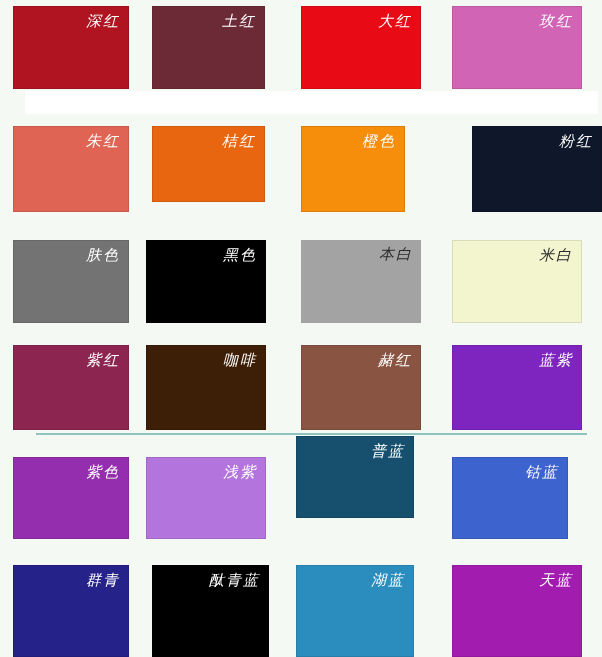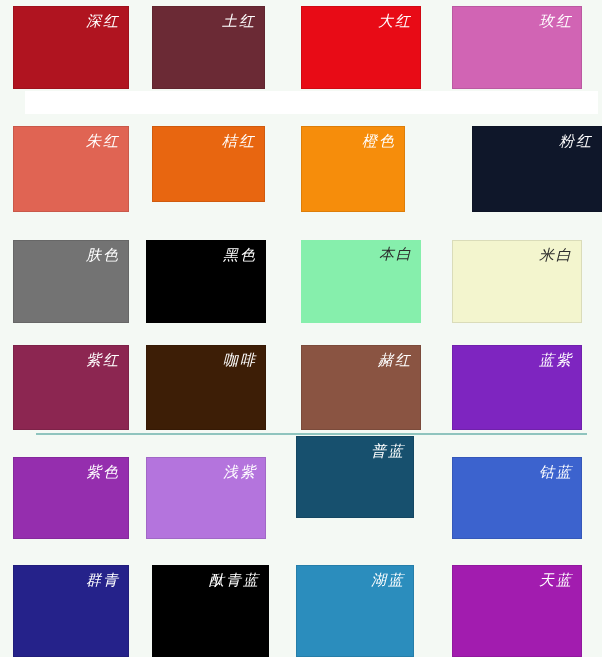--- a/index.html
+++ b/index.html
@@ -75,21 +75,21 @@
       </div>
       <div class="swatch bordered" style="left: 452px; top: 126px; width: 130px; height: 86px; background: #0f172a; margin-left: 20px;">
         <span class="label light">粉红</span>
       </div>
       <div class="swatch bordered" style="left: 13px; top: 240px; width: 116px; height: 83px; background: #737373;">
         <span class="label light">肤色</span>
       </div>
       <div class="swatch bordered" style="left: 146px; top: 240px; width: 120px; height: 83px; background: rgb(0, 0, 0);">
         <span class="label light">黑色</span>
       </div>
-      <div class="swatch plain" style="left: 301px; top: 240px; width: 120px; height: 83px; background: #86efac;">
+      <div class="swatch plain" style="left: 301px; top: 240px; width: 120px; height: 83px; background: #a3a3a3;">
         <span class="label dark">本白</span>
       </div>
       <div class="swatch bordered" style="left: 452px; top: 240px; width: 130px; height: 83px; background: rgb(243, 245, 206);">
         <span class="label dark">米白</span>
       </div>
       <div class="swatch bordered" style="left: 13px; top: 345px; width: 116px; height: 85px; background: rgb(140, 38, 81);">
         <span class="label light">紫红</span>
       </div>
       <div class="swatch bordered" style="left: 146px; top: 345px; width: 120px; height: 85px; background: rgb(61, 30, 6);">
         <span class="label light">咖啡</span>
@@ -102,21 +102,21 @@
       </div>
       <div class="swatch bordered" style="left: 13px; top: 457px; width: 116px; height: 82px; background: rgb(149, 46, 174);">
         <span class="label light">紫色</span>
       </div>
       <div class="swatch bordered" style="left: 146px; top: 457px; width: 120px; height: 82px; background: rgb(180, 116, 221);">
         <span class="label light">浅紫</span>
       </div>
       <div class="swatch bordered" style="left: 296px; top: 436px; width: 118px; height: 82px; background: rgb(23, 80, 110);">
         <span class="label light">普蓝</span>
       </div>
-      <div class="swatch bordered" style="left: 452px; top: 457px; width: 130px; height: 82px; background: rgb(60, 99, 206); padding-left: 48px;">
+      <div class="swatch bordered" style="left: 452px; top: 457px; width: 116px; height: 82px; background: rgb(60, 99, 206); padding-left: 48px;">
         <span class="label light">钴蓝</span>
       </div>
       <div class="swatch bordered" style="left: 13px; top: 565px; width: 116px; height: 92px; background: rgb(37, 34, 138);">
         <span class="label light">群青</span>
       </div>
       <div class="swatch bordered" style="left: 152px; top: 565px; width: 117px; height: 92px; background: #000000;">
         <span class="label light">酞青蓝</span>
       </div>
       <div class="swatch bordered" style="left: 296px; top: 565px; width: 118px; height: 92px; background: rgb(43, 141, 189);">
         <span class="label light">湖蓝</span>

